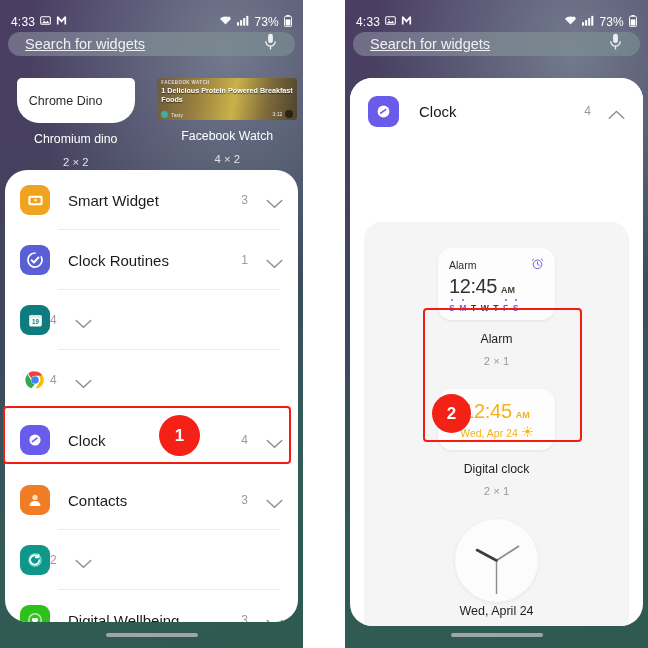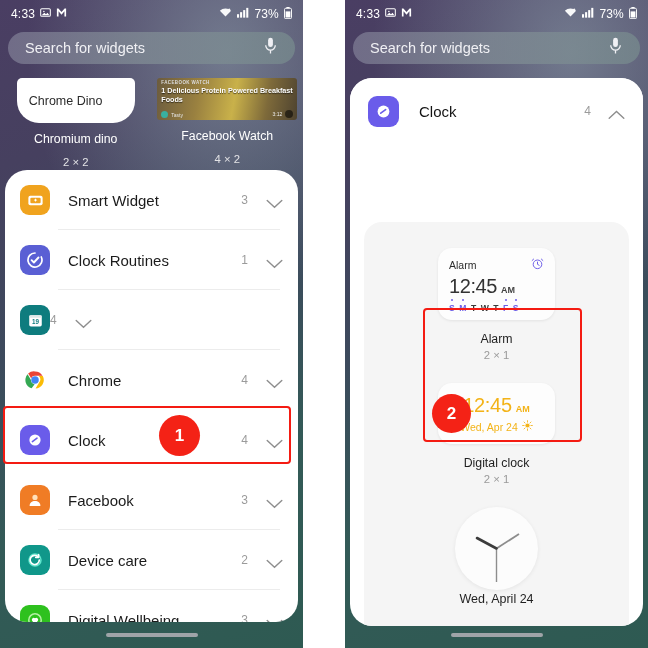--- a/index.html
+++ b/index.html
@@ -21,36 +21,37 @@
   
   .wallpaper {
     position: absolute; inset: 0;
     background:
       radial-gradient(ellipse 120% 70% at 75% 8%, rgba(150,170,180,0.55) 0%, rgba(120,140,155,0.0) 55%),
       linear-gradient(160deg, #4a3e63 0%, #46405f 22%, #3c4a5c 48%, #335a57 72%, #2e5a52 100%);
   }
 
   
   .statusbar {
-    position: absolute; top: 0; left: 0; right: 0; height: 27px;
+    position: absolute; top: 8px; left: 0; right: 0; height: 27px;
     display: flex; align-items: center; justify-content: space-between;
     padding: 0 11px; color: #fff;
     font-size: 11.5px; letter-spacing: .2px;
   }
   .sb-left, .sb-right { display: flex; align-items: center; gap: 5px; }
   .sb-time { font-size: 12px; font-weight: 400; }
   .ico { display:inline-block; }
 
   
   .searchbar {
-    position: absolute; top: 32px; left: 8px; right: 8px; height: 32px;
+    position: absolute; top: 32px; left: 8px; right: 8px; height: 24px;
     border-radius: 21px;
     background: linear-gradient(100deg, rgba(128,126,150,0.72) 0%, rgba(130,142,150,0.72) 48%, rgba(120,140,142,0.72) 100%);
     display: flex; align-items: center; padding: 0 17px;
     color: #f2f2f5;
+    text-decoration: underline;
   }
   .searchbar .ph { flex: 1; font-size: 14.5px; color: #f0f0f4; }
 
   
   .previews {
     position: absolute; top: 78px; left: 0; right: 0; height: 90px;
     display: flex;
   }
   .pv { flex: 1; display: flex; flex-direction: column; align-items: center; }
   .pv-thumb1 {
@@ -134,21 +135,21 @@
   .alarm-time .t { font-size: 20px; color:#333; letter-spacing: -.4px; }
   .alarm-time .ampm { font-size: 9px; color:#444; margin-left: 4px; font-weight:700;}
   .days { margin-top: 5px; display:flex; gap: 4.5px; }
   .day { font-size: 8.6px; font-weight: 700; position: relative; }
   .day.on { color: #6b5ce7; }
   .day.off { color: #3a3a3a; }
   .day.on::before { content:""; position:absolute; top:-4px; left:50%; transform:translateX(-50%);
                     width:2px;height:2px;border-radius:50%;background:#6b5ce7; }
 
   .wlabel { margin-top: 12px; font-size: 12.3px; color:#1f1f1f; }
-  .wsize { margin-top: 3px; font-size: 11.3px; color:#9a9a9a; }
+  .wsize { margin-top: 9px; font-size: 11.3px; color:#9a9a9a; }
 
   .digital-card {
     width: 117px; height: 61px; background:#fdfdfd; border-radius: 14px;
     box-shadow: 0 1px 3px rgba(0,0,0,.08);
     display:flex; flex-direction:column; align-items:center; justify-content:center;
     color:#f3b318;
   }
   .digital-time { display:flex; align-items:baseline; }
   .digital-time .t { font-size: 20px; letter-spacing:-.3px; }
   .digital-time .ampm { font-size: 9px; margin-left:4px; font-weight:700; }
@@ -305,21 +306,20 @@
         <span class="appicon" style="background:#ffffff">
           <svg width="22" height="22" viewBox="0 0 24 24">
               <circle cx="12" cy="12" r="10.4" fill="#fff"></circle>
               <path d="M12 2.6a9.4 9.4 0 0 1 8.2 4.8H12a4.6 4.6 0 0 0-4.2 2.7L4.5 5A9.4 9.4 0 0 1 12 2.6z" fill="#ea4335"></path>
               <path d="M3.9 5.8 7.6 12a4.6 4.6 0 0 0 4 4.5l-3.3 4.6A9.4 9.4 0 0 1 3.9 5.8z" fill="#34a853"></path>
               <path d="M20.5 7.6a9.4 9.4 0 0 1-7.9 13.8l3.9-6.8A4.6 4.6 0 0 0 16 7.6z" fill="#fbbc05"></path>
               <circle cx="12" cy="12" r="4.1" fill="#4285f4"></circle>
               <circle cx="12" cy="12" r="2.9" fill="#fff" opacity="0"></circle>
             </svg>
         </span>
-        <span class="row-label">Chrome</span>
         <span class="row-count">4</span>
         <span class="chev">
           <svg width="17" height="10" viewBox="0 0 17 10">
               <path d="M1.2 1.5 8.5 8.2l7.3-6.7" fill="none" stroke="#8e8e8e" stroke-width="1.4" stroke-linecap="round"></path>
             </svg>
         </span>
       </div>
 
       <div class="row">
         <span class="appicon" style="background:#6a5cea">
@@ -337,39 +337,38 @@
         </span>
       </div>
 
       <div class="row">
         <span class="appicon" style="background:#f07c25">
           <svg width="20" height="20" viewBox="0 0 20 20">
               <circle cx="10" cy="7.4" r="2.6" fill="#ffe0bb"></circle>
               <path d="M4.6 16c0-3 2.4-4.9 5.4-4.9s5.4 1.9 5.4 4.9z" fill="#fff"></path>
             </svg>
         </span>
-        <span class="row-label">Facebook</span>
+        <span class="row-label">Contacts</span>
         <span class="row-count">3</span>
         <span class="chev">
           <svg width="17" height="10" viewBox="0 0 17 10">
               <path d="M1.2 1.5 8.5 8.2l7.3-6.7" fill="none" stroke="#8e8e8e" stroke-width="1.4" stroke-linecap="round"></path>
             </svg>
         </span>
         <span class="row-divider"></span>
       </div>
 
       <div class="row">
         <span class="appicon" style="background:#10978a">
           <svg width="20" height="20" viewBox="0 0 20 20">
               <circle cx="10" cy="10" r="6" fill="none" stroke="#5ee6cd" stroke-width="1.5"></circle>
               <path d="M13.4 7.2A4.6 4.6 0 1 0 14.3 10" fill="none" stroke="#fff" stroke-width="1.7" stroke-linecap="round"></path>
               <path d="M13.6 4.6v2.9h-2.9" fill="none" stroke="#fff" stroke-width="1.6" stroke-linecap="round" stroke-linejoin="round"></path>
             </svg>
         </span>
-        <span class="row-label">Device care</span>
         <span class="row-count">2</span>
         <span class="chev">
           <svg width="17" height="10" viewBox="0 0 17 10">
               <path d="M1.2 1.5 8.5 8.2l7.3-6.7" fill="none" stroke="#8e8e8e" stroke-width="1.4" stroke-linecap="round"></path>
             </svg>
         </span>
         <span class="row-divider"></span>
       </div>
 
       <div class="row">

